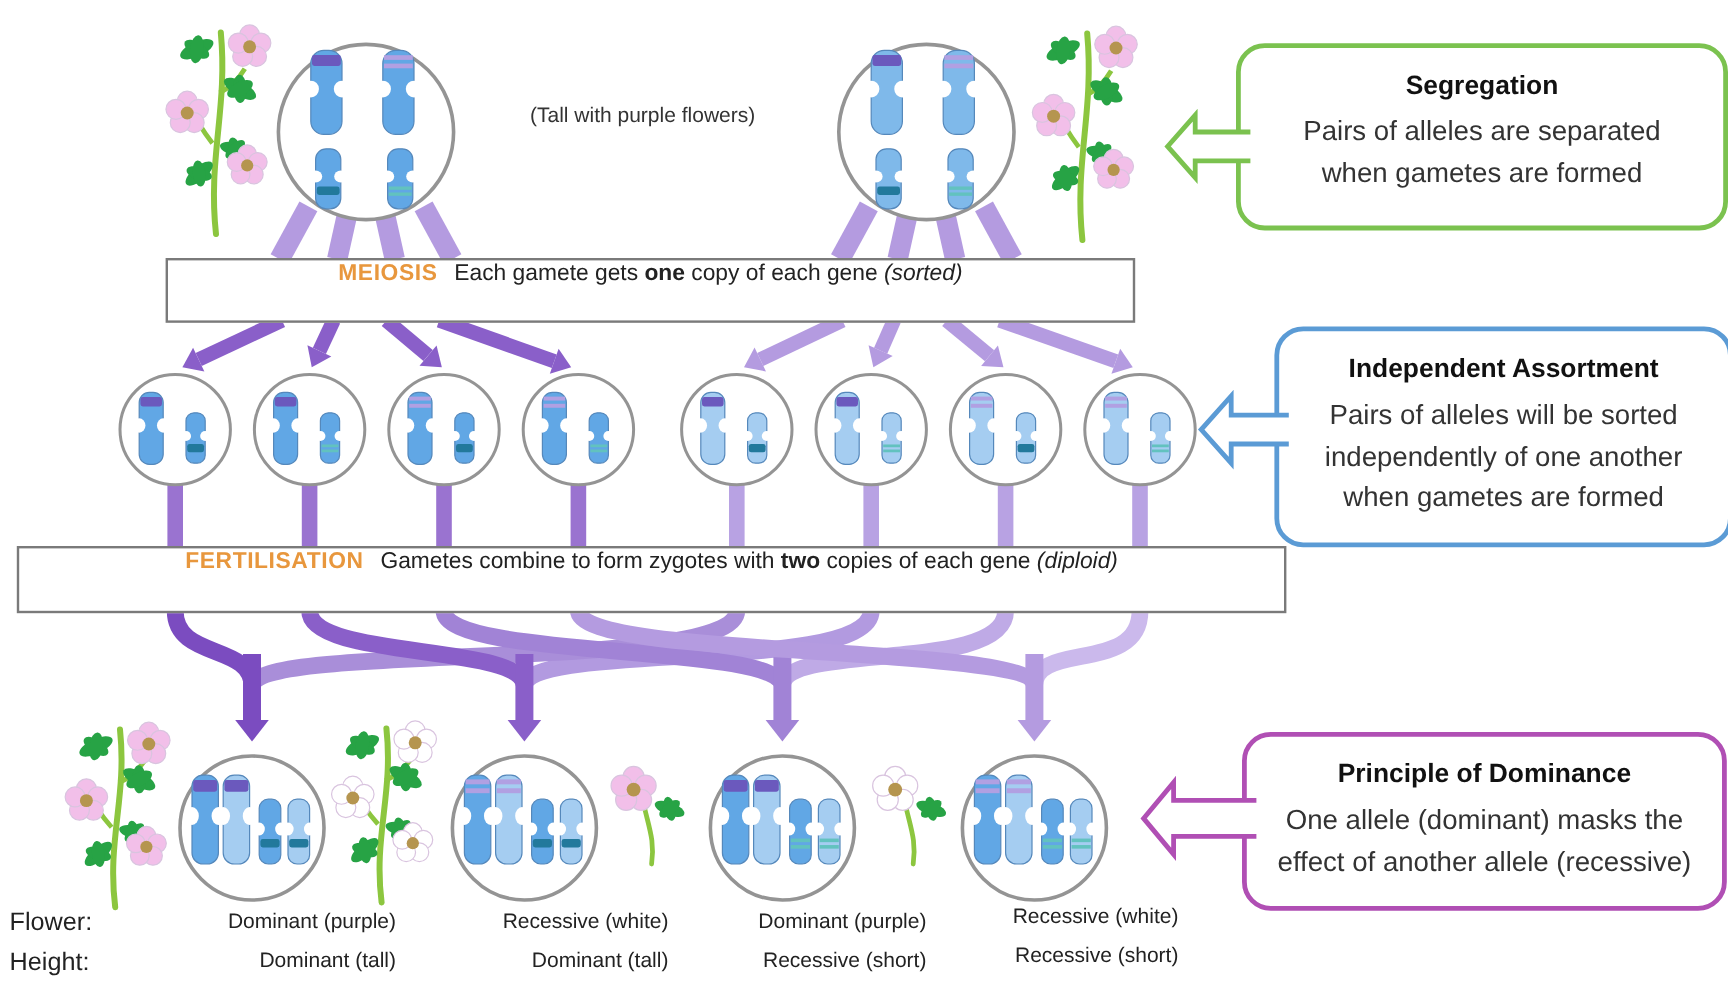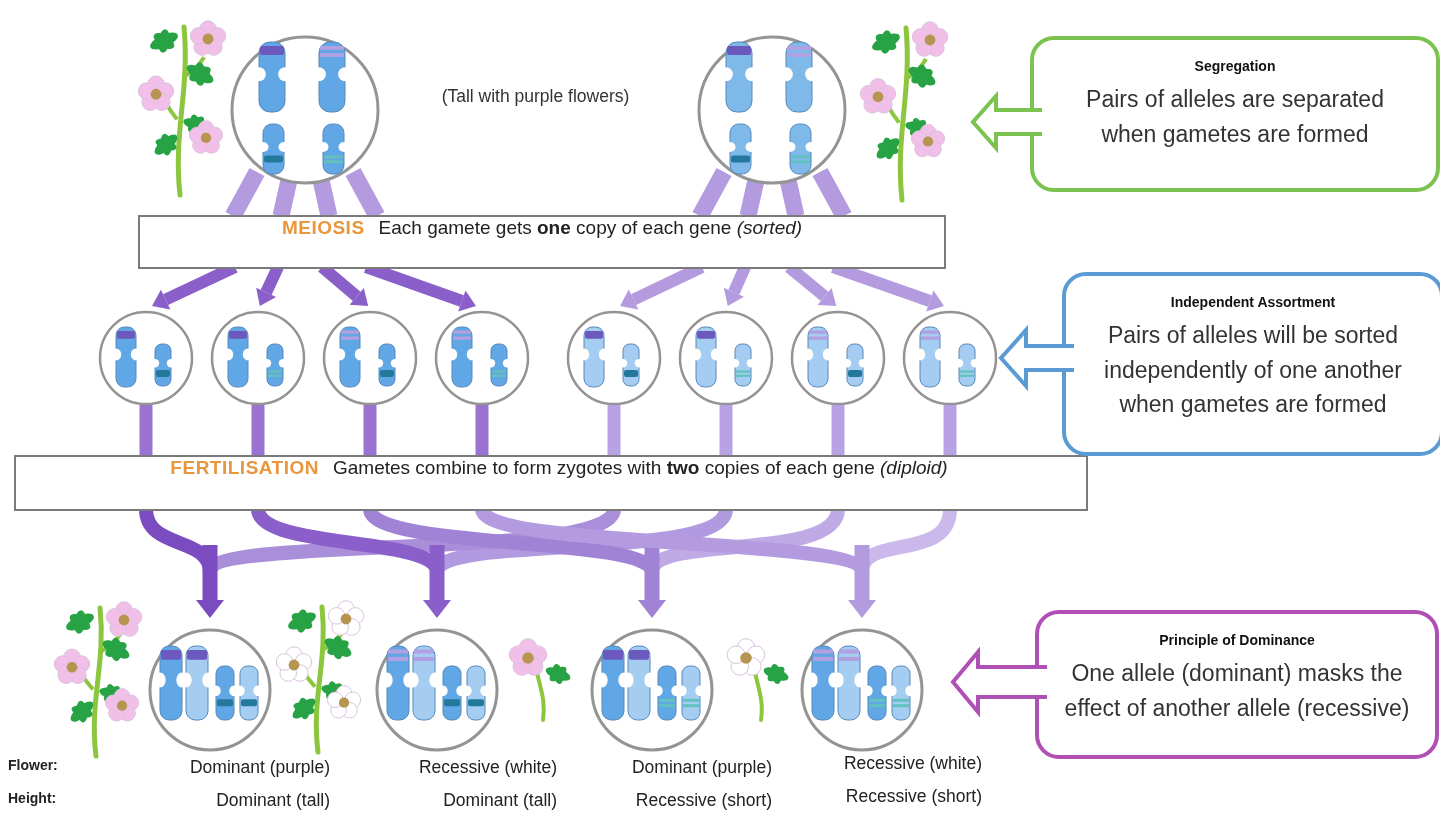--- a/index.html
+++ b/index.html
@@ -6,37 +6,37 @@
   #stage{position:relative;width:1440px;height:838px;background:#ffffff;overflow:hidden;
          font-family:"Liberation Sans",sans-serif;color:#222;}
   #art{position:absolute;left:0;top:0;z-index:1;}
   .overlay{position:absolute;z-index:3;}
   
   #note{left:363px;top:78px;width:345px;text-align:center;font-size:17.5px;line-height:37px;color:#333;}
   
   .banner{position:absolute;z-index:3;background:#fff;border:2px solid #7a7a7a;
           display:flex;align-items:flex-start;justify-content:center;font-size:19px;white-space:pre;}
   #meiosis-box{left:138px;top:215px;width:804px;height:50px;}
-  #fert-box{left:14px;top:455px;width:1054px;height:52px;padding-left:16px;}
+  #fert-box{left:14px;top:455px;width:1054px;height:52px;}
   .banner .blabel{font-weight:bold;letter-spacing:.5px;margin-right:14px;}
   .banner .bold{font-weight:bold;}
   .banner .ital{font-style:italic;}
   
   .callout{position:absolute;z-index:4;background:#fff;border:4px solid;border-radius:24px;text-align:center;}
-  .callout .ctitle{font-weight:bold;font-size:14px;margin-top:18px;color:#111;}
+  .callout .ctitle{font-weight:bold;font-size:22px;margin-top:18px;color:#111;}
   .callout .cbody{font-size:23px;line-height:1.5;color:#333;margin:8px auto 0 auto;}
   #co-seg{left:1030px;top:36px;width:402px;height:148px;}
   #co-seg .cbody{width:300px;}
   #co-ia{left:1062px;top:272px;width:374px;height:176px;}
   #co-ia .cbody{width:332px;}
   #co-dom{left:1035px;top:610px;width:396px;height:141px;}
   #co-dom .cbody{width:352px;}
   .callout-arrow{position:absolute;z-index:5;}
   
-  .rowlabel{position:absolute;z-index:3;font-weight:bold;font-size:14px;}
+  .rowlabel{position:absolute;z-index:3;font-weight:normal;font-size:21px;}
   .cell{position:absolute;z-index:3;width:240px;text-align:right;font-size:17.5px;}
 </style>
 </head>
 <body>
 
 <div id="stage">
 
   <svg id="art" width="1440" height="838" viewBox="0 0 1440 838">
       <line x1="257" y1="172" x2="233" y2="216" stroke="#b49be0" stroke-width="17" stroke-linecap="butt"></line>
       <line x1="289" y1="180" x2="281" y2="216" stroke="#b49be0" stroke-width="17" stroke-linecap="butt"></line>

